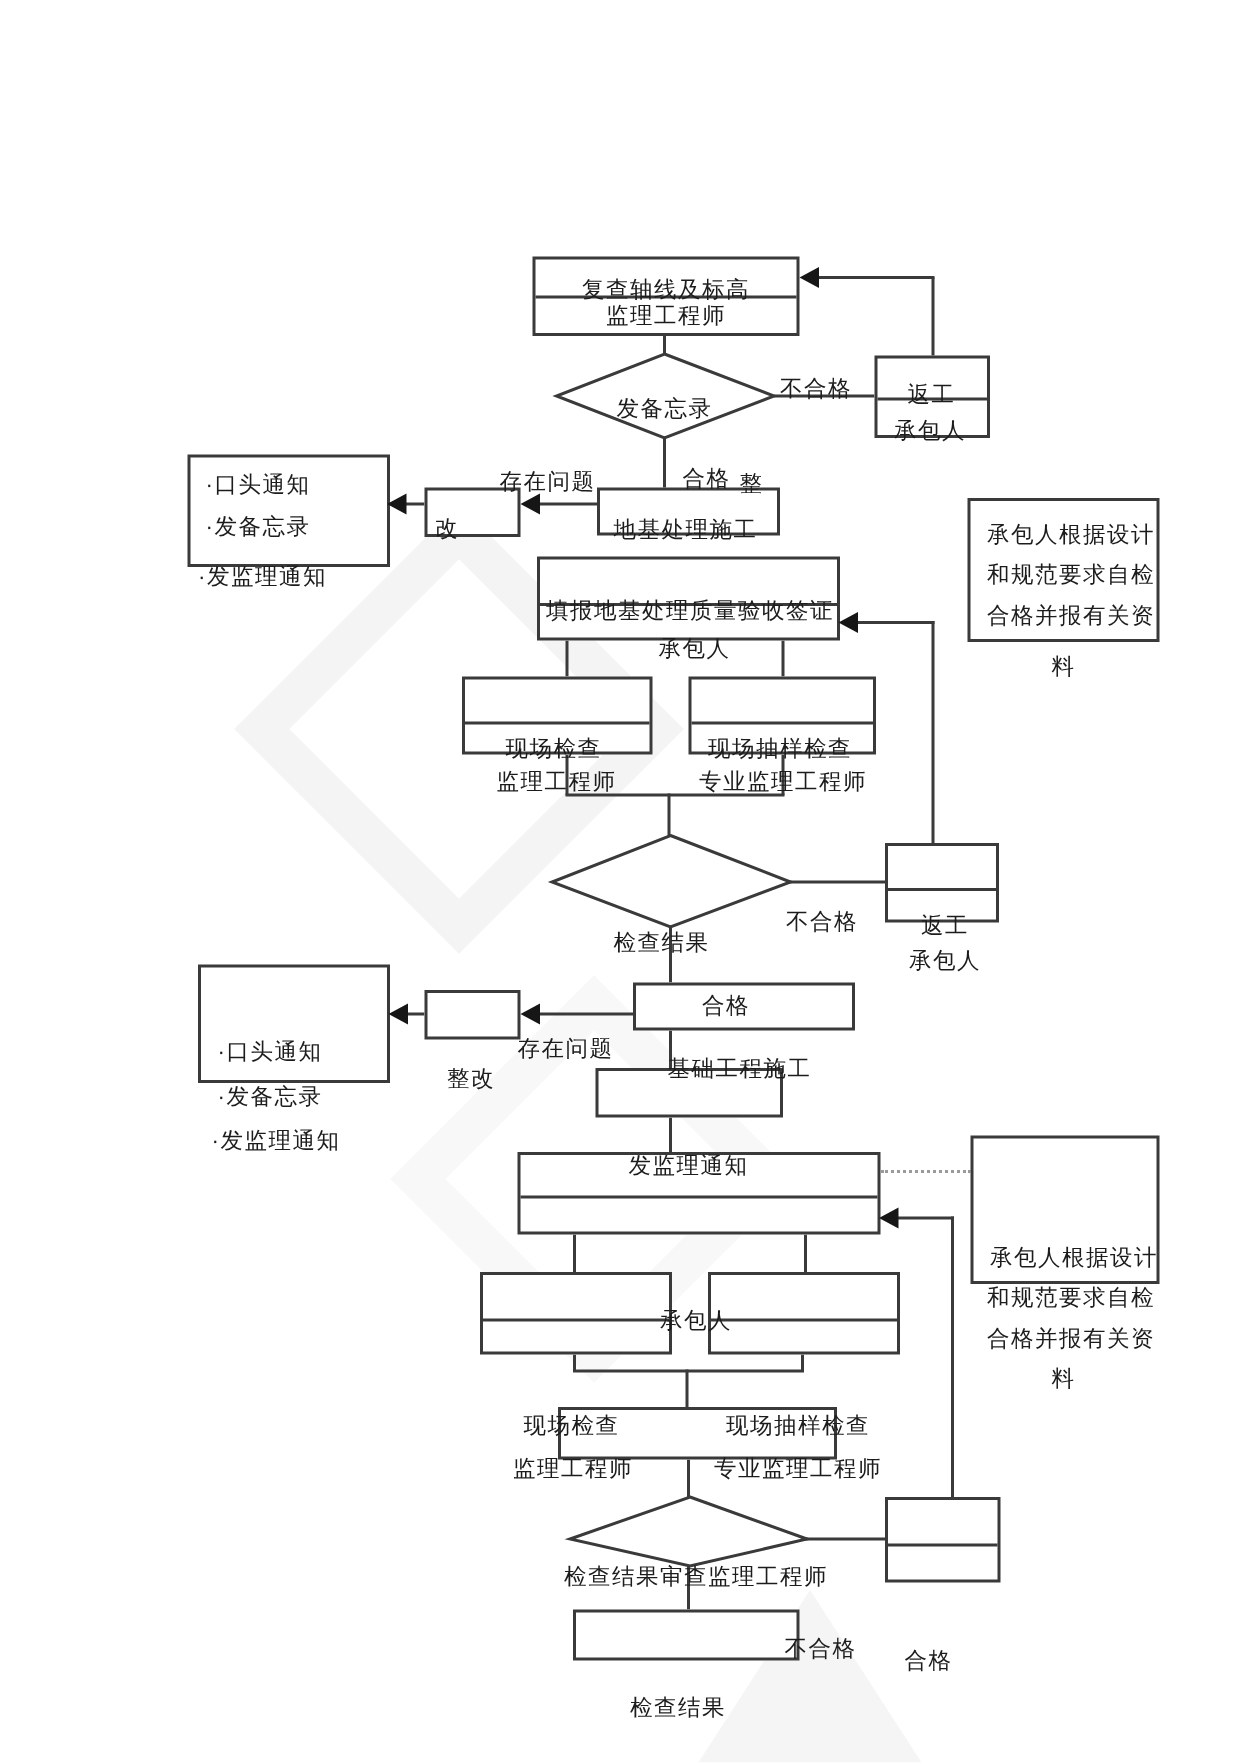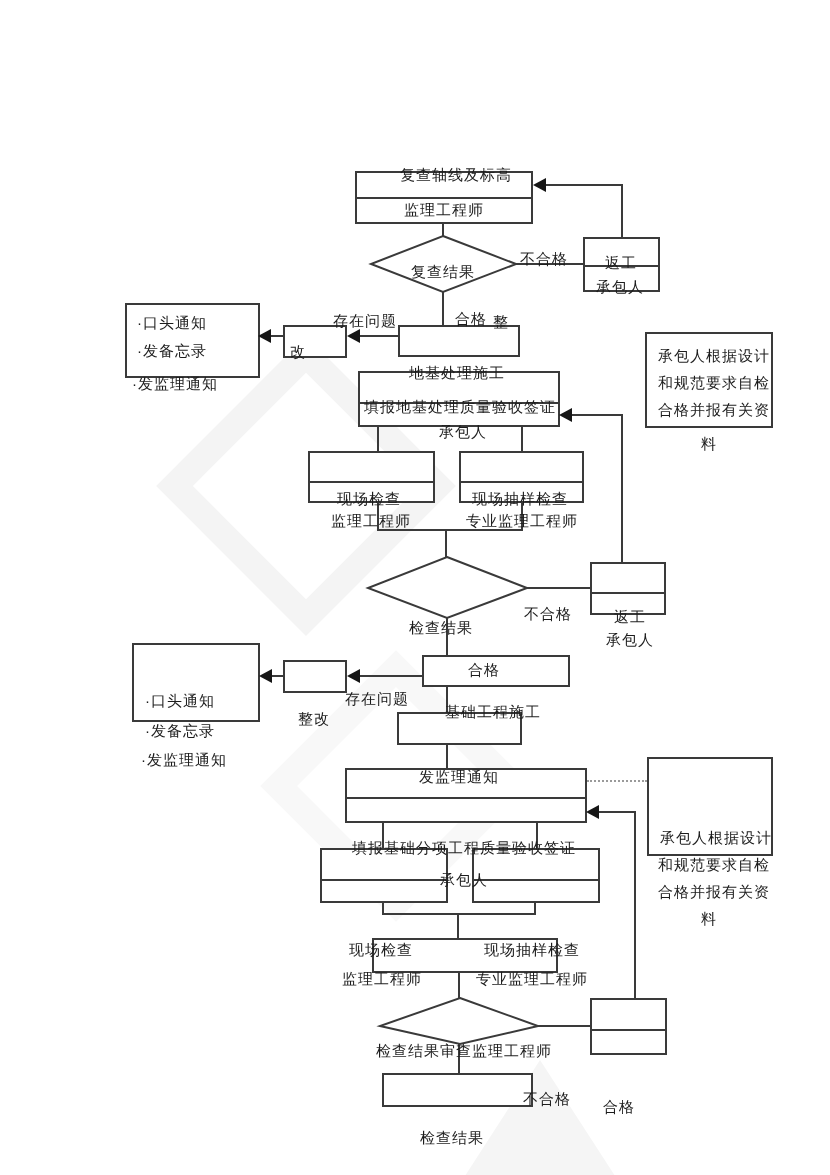--- a/index.html
+++ b/index.html
@@ -127,34 +127,34 @@
 
   <div class="arw" style="left:533px;top:178px;"></div>
   <div class="arw" style="left:347px;top:329px;"></div>
   <div class="arw" style="left:258px;top:329px;"></div>
   <div class="arw" style="left:559px;top:408px;"></div>
   <div class="arw" style="left:347px;top:669px;"></div>
   <div class="arw" style="left:259px;top:669px;"></div>
   <div class="arw" style="left:586px;top:805px;"></div>
 
 
-  <div class="lb cc" style="left:444px;top:166px;margin-left:12px;">复查轴线及标高</div>
+  <div class="lb cc" style="left:444px;top:184px;">复查轴线及标高</div>
   <div class="lb cc" style="left:444px;top:201px;">监理工程师</div>
-  <div class="lb cc" style="left:443px;top:263px;">复查结果</div>
+  <div class="lb cc" style="left:443px;top:263px;">发备忘录</div>
   <div class="lb" style="left:520px;top:250px;">不合格</div>
   <div class="lb cc" style="left:621px;top:254px;">返工</div>
   <div class="lb cc" style="left:620px;top:278px;">承包人</div>
   <div class="lb" style="left:455px;top:310px;">合格</div>
   <div class="lb" style="left:493px;top:313px;">整</div>
   <div class="lb" style="left:333px;top:312px;">存在问题</div>
   <div class="lb" style="left:290px;top:343px;">改</div>
   <div class="lb" style="left:137px;top:314px;">·口头通知</div>
   <div class="lb" style="left:137px;top:342px;">·发备忘录</div>
   <div class="lb" style="left:132px;top:375px;">·发监理通知</div>
-  <div class="lb cc" style="left:457px;top:344px;margin-top:20px;">地基处理施工</div>
+  <div class="lb cc" style="left:457px;top:344px;">地基处理施工</div>
   <div class="lb cc" style="left:460px;top:398px;">填报地基处理质量验收签证</div>
   <div class="lb cc" style="left:463px;top:423px;">承包人</div>
   <div class="lb cc" style="left:369px;top:490px;">现场检查</div>
   <div class="lb cc" style="left:371px;top:512px;">监理工程师</div>
   <div class="lb cc" style="left:520px;top:490px;">现场抽样检查</div>
   <div class="lb cc" style="left:522px;top:512px;">专业监理工程师</div>
   <div class="lb cc" style="left:441px;top:619px;">检查结果</div>
   <div class="lb" style="left:524px;top:605px;">不合格</div>
   <div class="lb cc" style="left:630px;top:608px;">返工</div>
   <div class="lb cc" style="left:630px;top:631px;">承包人</div>
@@ -164,21 +164,20 @@
   <div class="lb" style="left:145px;top:692px;">·口头通知</div>
   <div class="lb" style="left:145px;top:722px;">·发备忘录</div>
   <div class="lb" style="left:141px;top:751px;">·发监理通知</div>
   <div class="lb cc" style="left:493px;top:703px;">基础工程施工</div>
   <div class="lb" style="left:658px;top:347px;">承包人根据设计</div>
   <div class="lb" style="left:658px;top:374px;">和规范要求自检</div>
   <div class="lb" style="left:658px;top:401px;">合格并报有关资</div>
   <div class="lb cc" style="left:709px;top:435px;">料</div>
 
   <div class="lb cc" style="left:459px;top:768px;">发监理通知</div>
-  <div class="lb cc" style="left:464px;top:839px;">填报基础分项工程质量验收签证</div>
   <div class="lb cc" style="left:464px;top:871px;">承包人</div>
   <div class="lb cc" style="left:381px;top:941px;">现场检查</div>
   <div class="lb cc" style="left:532px;top:941px;">现场抽样检查</div>
   <div class="lb cc" style="left:382px;top:970px;">监理工程师</div>
   <div class="lb cc" style="left:532px;top:970px;">专业监理工程师</div>
   <div class="lb cc" style="left:464px;top:1042px;">检查结果审查监理工程师</div>
   <div class="lb" style="left:523px;top:1090px;">不合格</div>
   <div class="lb" style="left:603px;top:1098px;">合格</div>
   <div class="lb" style="left:420px;top:1129px;">检查结果</div>
   <div class="lb" style="left:660px;top:829px;">承包人根据设计</div>

